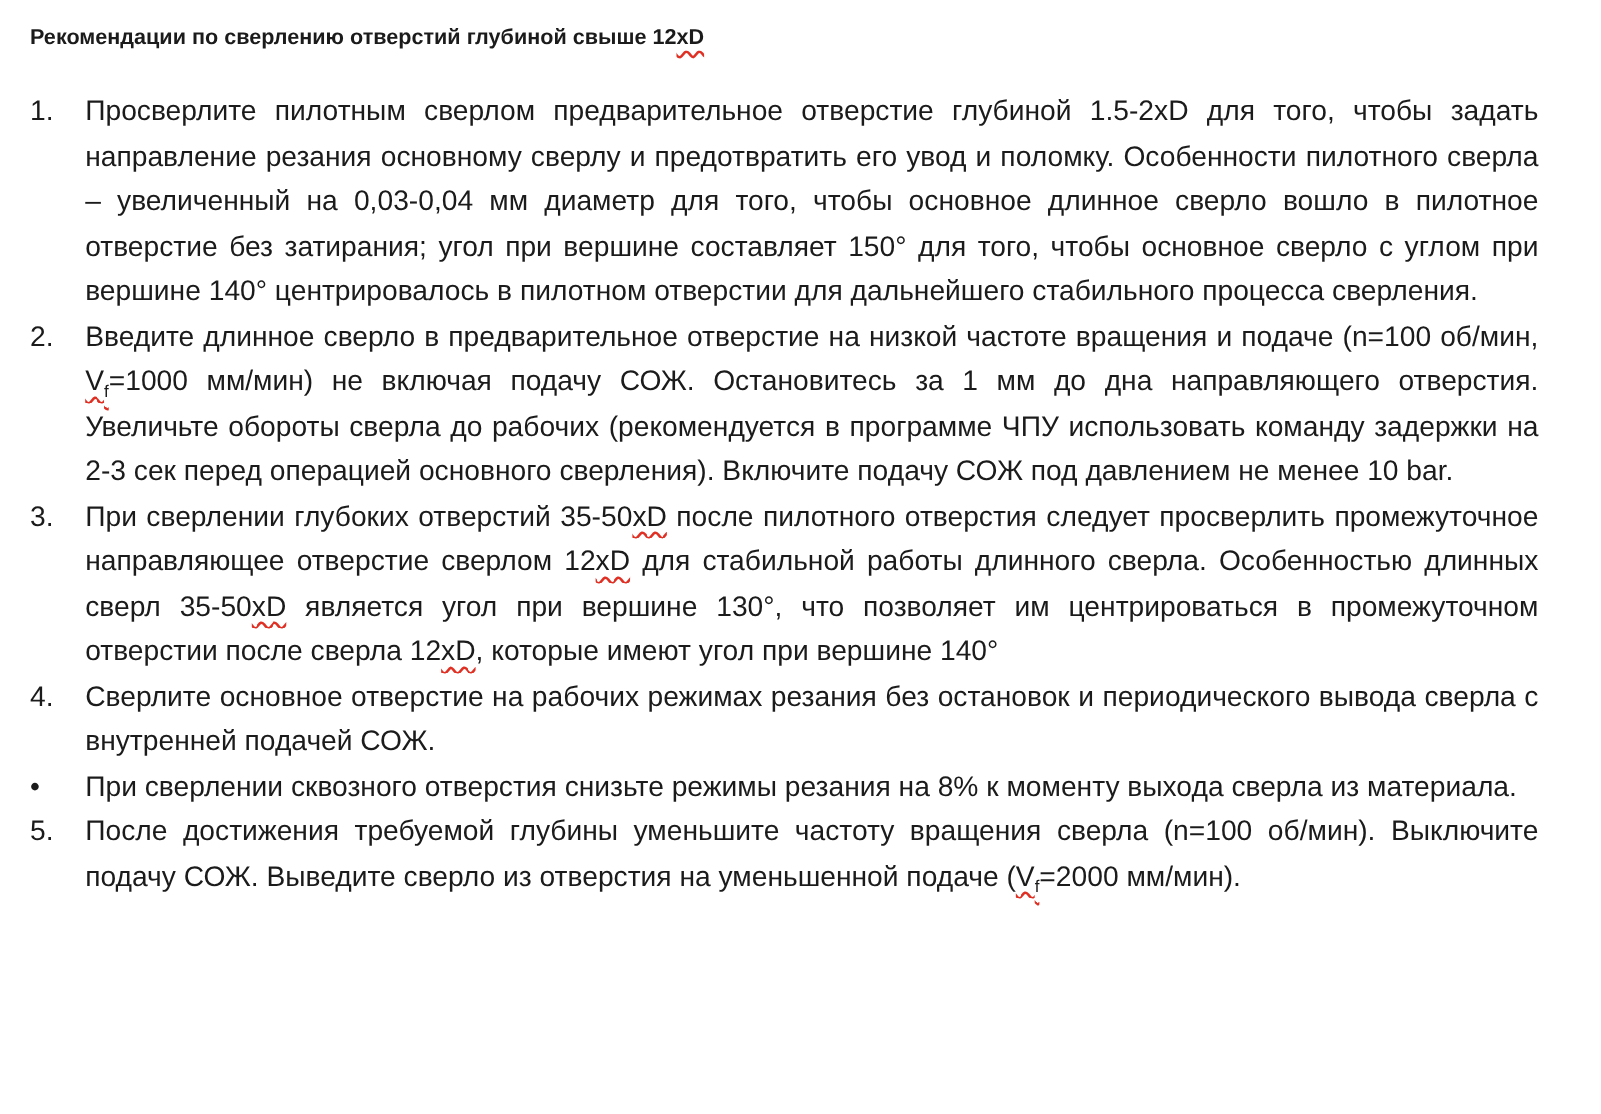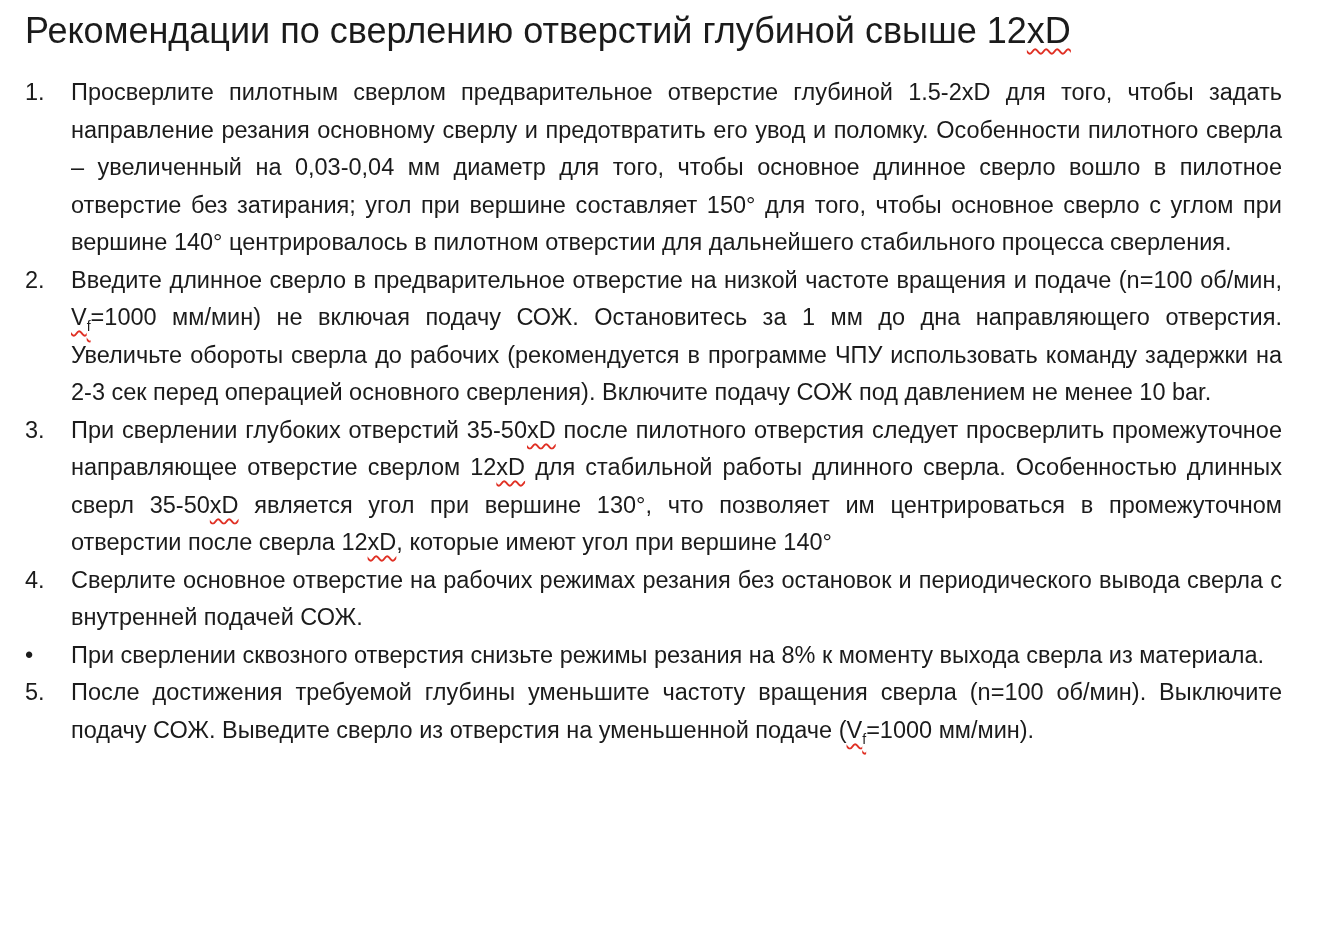--- a/index.html
+++ b/index.html
@@ -13,22 +13,22 @@
     background:var(--bg);
     color:var(--text);
     font-family:"Liberation Sans", sans-serif;
     overflow:hidden;
   }
   .page{
     padding:14px 52px 0 25px;
     box-sizing:border-box;
   }
   .doc-title{
-    font-size:36px;
-    font-weight:400;
+    font-size:18px;
+    font-weight:700;
     margin:0 0 26px 0;
     line-height:34px;
     white-space:nowrap;
   }
   .item{
     display:flex;
     font-size:23.5px;
     line-height:37.5px;
   }
   .marker{
@@ -73,16 +73,16 @@
       <div class="item">
         <div class="marker">4.</div>
         <div class="body"><span>Сверлите основное отверстие на рабочих режимах резания без остановок и периодического вывода сверла с внутренней подачей СОЖ.</span></div>
       </div>
       <div class="item">
         <div class="marker">•</div>
         <div class="body"><span>При сверлении сквозного отверстия снизьте режимы резания на 8% к моменту выхода сверла из материала.</span></div>
       </div>
       <div class="item">
         <div class="marker">5.</div>
-        <div class="body"><span>После достижения требуемой глубины уменьшите частоту вращения сверла (n=100 об/мин). Выключите подачу СОЖ. Выведите сверло из отверстия на уменьшенной подаче (</span><span class="spell">V</span><sub class="spell">f</sub><span>=1000 мм/мин).</span></div>
+        <div class="body"><span>После достижения требуемой глубины уменьшите частоту вращения сверла (n=100 об/мин). Выключите подачу СОЖ. Выведите сверло из отверстия на уменьшенной подаче (</span><span class="spell">V</span><sub class="spell">f</sub><span>=2000 мм/мин).</span></div>
       </div>
     </div>
 </main>
 
 </body></html>

